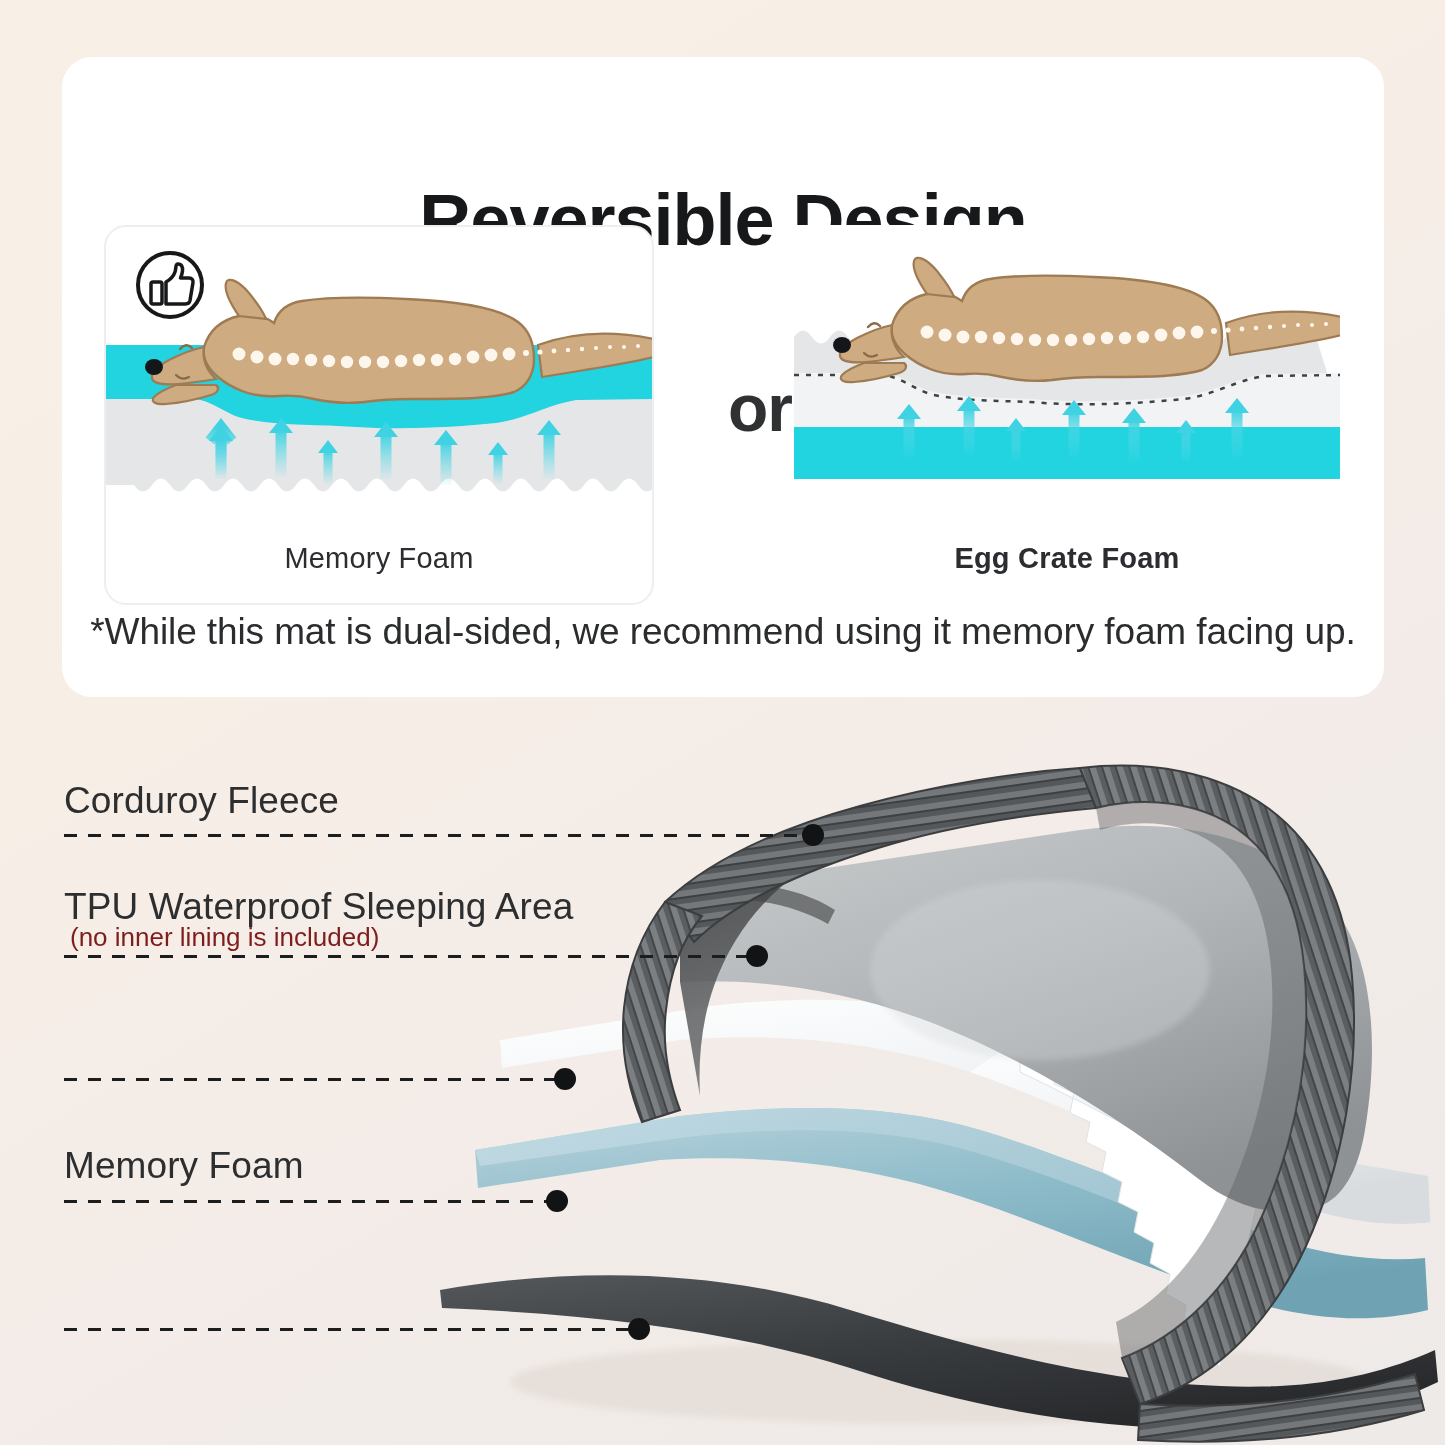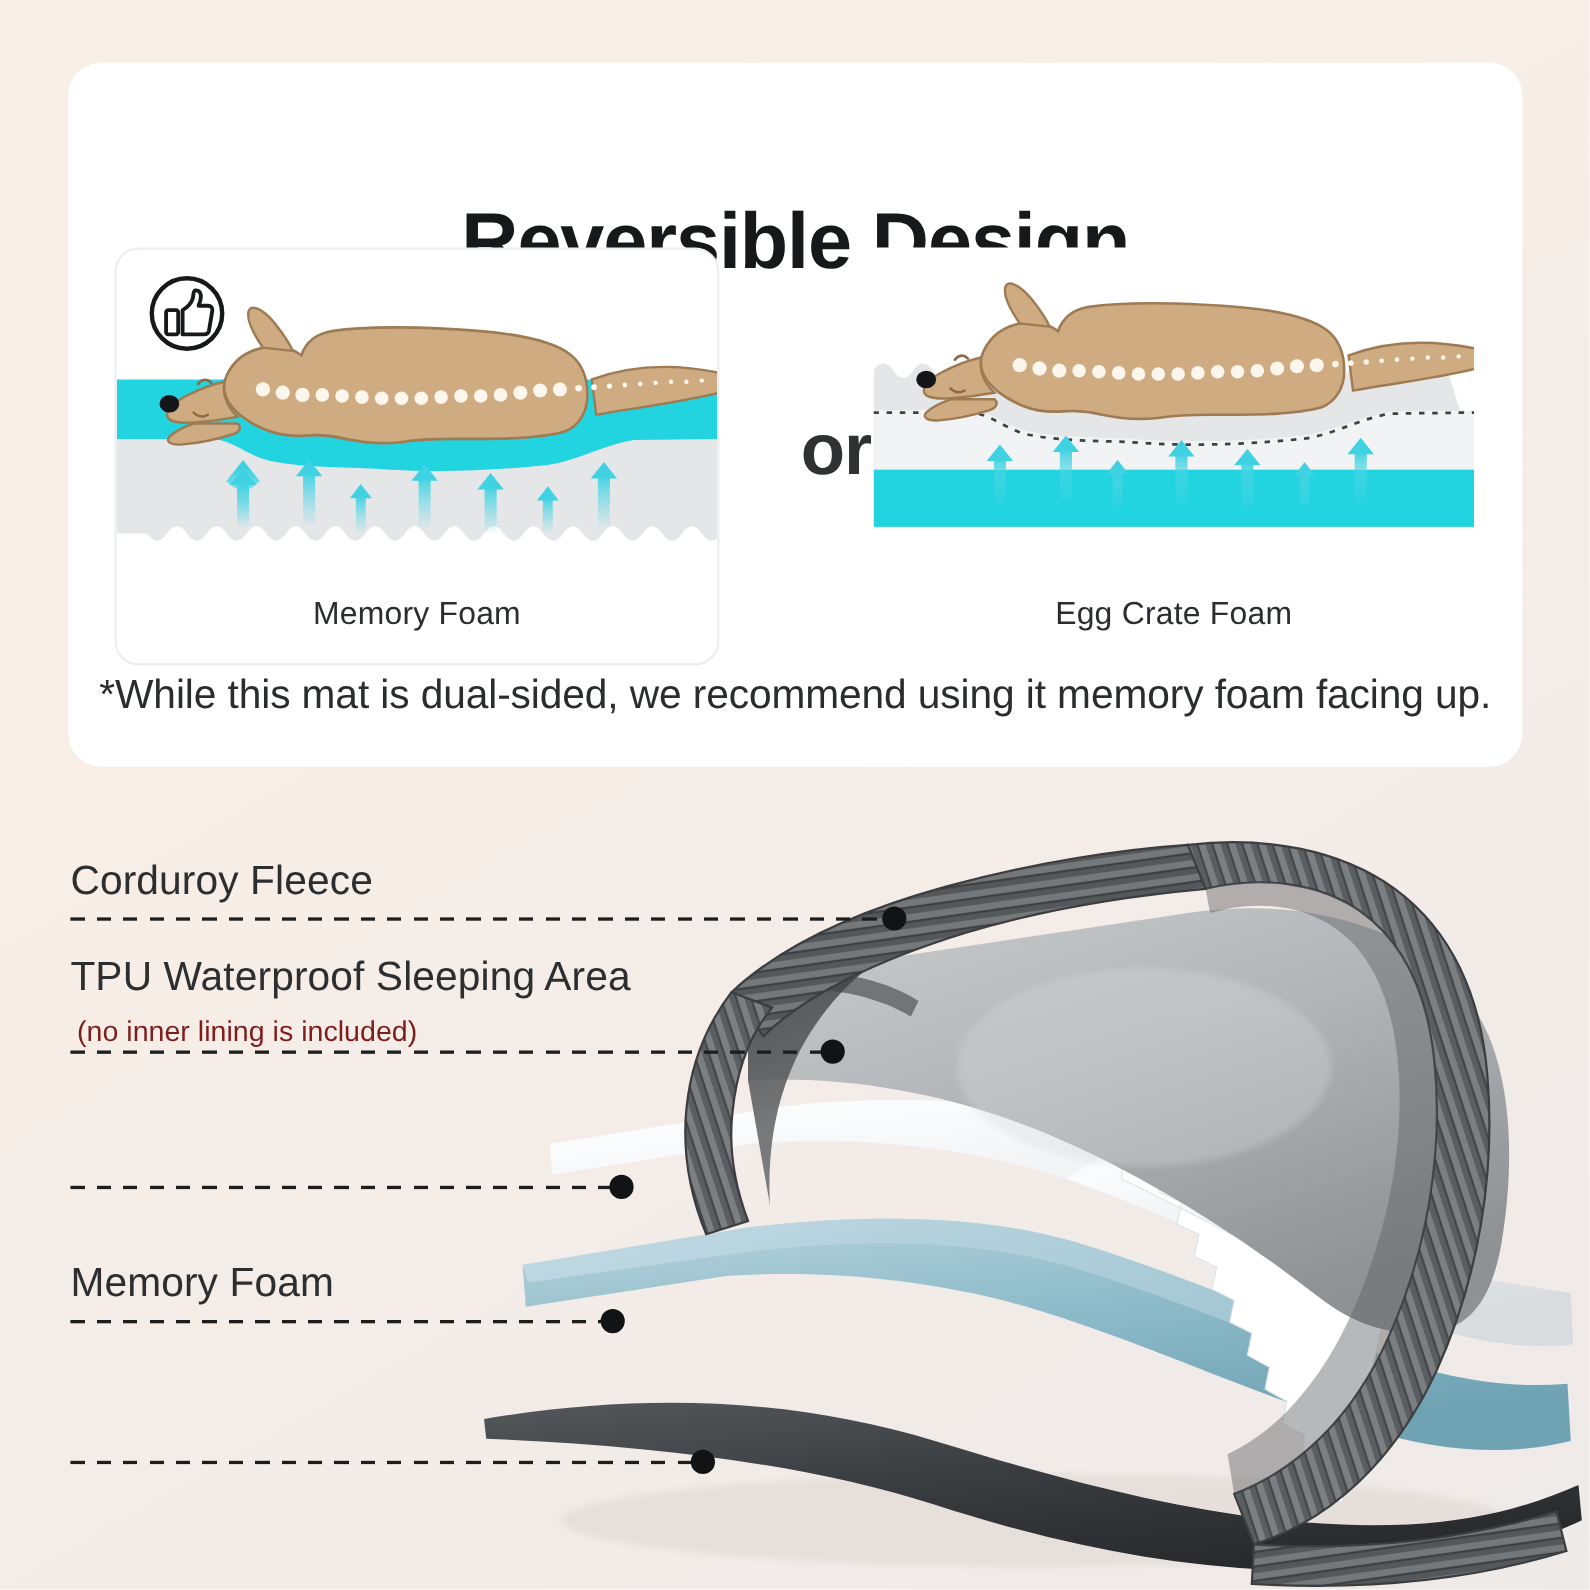--- a/index.html
+++ b/index.html
@@ -48,20 +48,21 @@
     overflow: hidden;
   }
   #panel-memory {
     left: 0;
     border: 2px solid #eceef0;
     border-radius: 22px;
   }
   #panel-egg {
     left: 688px;
     border: 2px solid transparent;
+    font-weight: bold;
   }
 
   .panel-caption {
     position: absolute;
     bottom: 28px; left: 0; width: 100%;
     text-align: center;
     font-size: 29px;
     color: #2b2d30;
     letter-spacing: 0.2px;
   }
@@ -537,21 +538,21 @@
                C960 726 862 736 758 730 Z" fill="url(#cordPat)" stroke="#3b3d3f" stroke-width="2"></path>
 
       <ellipse cx="660" cy="260" rx="170" ry="90" fill="#d6d9db" opacity="0.35" filter="url(#soft)"></ellipse>
     </svg>
   </div>
 
   <div class="layer-label" style="top:80px">Corduroy Fleece</div>
   <div class="leader" style="top:134px; width:746px;"></div>
   <div class="leader-dot" style="left:802px; top:124px;"></div>
 
-  <div class="layer-label" style="top:167px">TPU Waterproof Sleeping Area</div>
+  <div class="layer-label" style="top:186px">TPU Waterproof Sleeping Area</div>
   <div class="layer-sub" style="top:222px">(no inner lining is included)</div>
   <div class="leader" style="top:255px; width:690px;"></div>
   <div class="leader-dot" style="left:746px; top:245px;"></div>
 
   <div class="leader" style="top:378px; width:497px;"></div>
   <div class="leader-dot" style="left:554px; top:368px;"></div>
 
   <div class="layer-label" style="top:445px">Memory Foam</div>
   <div class="leader" style="top:500px; width:490px;"></div>
   <div class="leader-dot" style="left:546px; top:490px;"></div>

